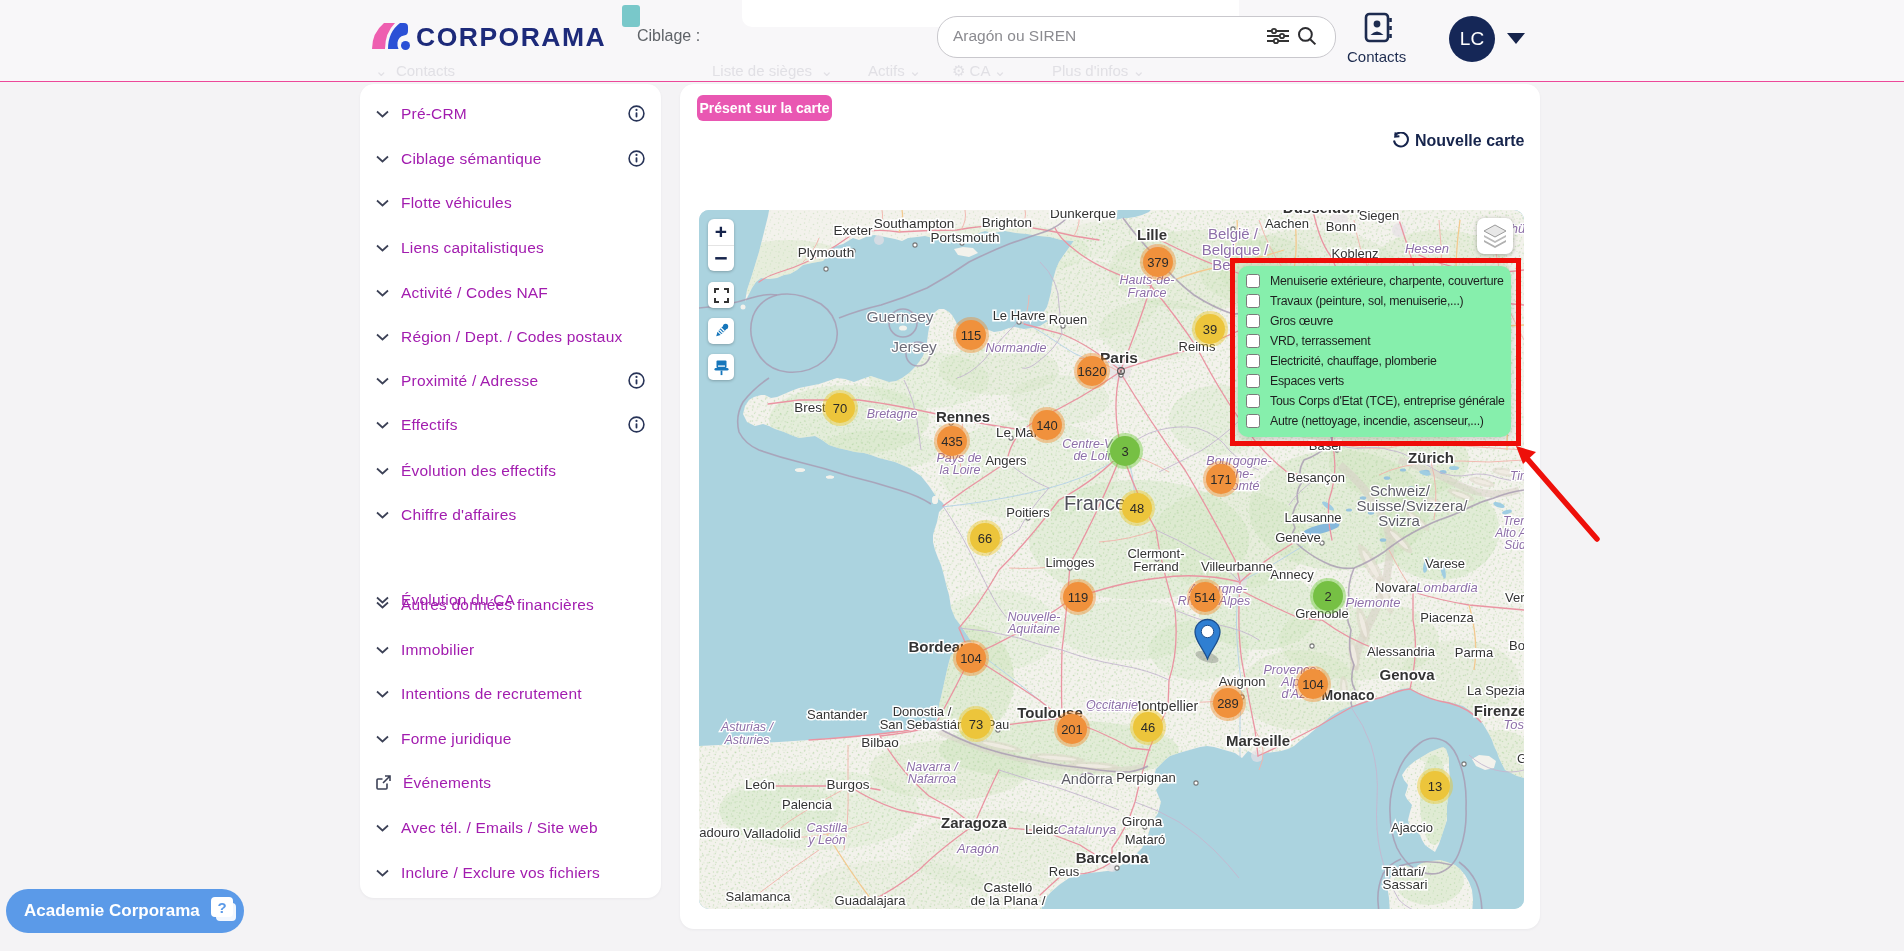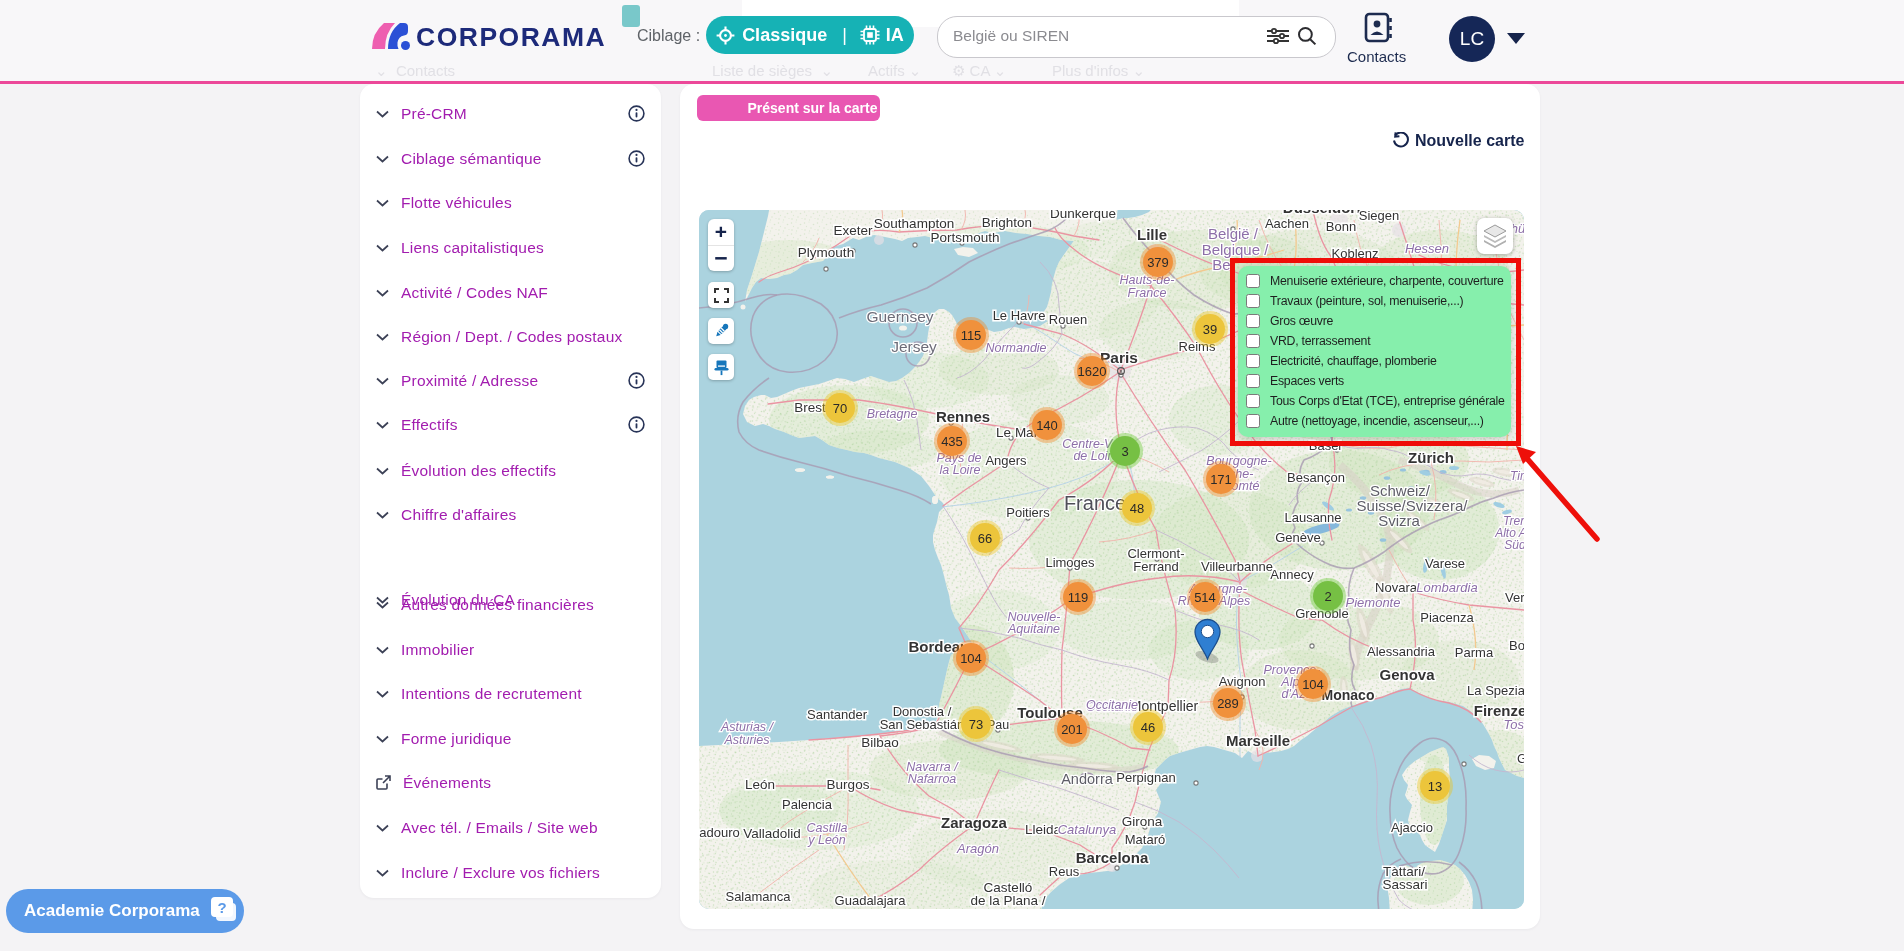--- a/index.html
+++ b/index.html
@@ -1,18 +1,18 @@
 <!DOCTYPE html>
 <html><head><meta charset="utf-8">
 <style>
   html,body{margin:0;padding:0;}
   body{width:1904px;height:951px;position:relative;overflow:hidden;background:#f4f3f5;font-family:"Liberation Sans",sans-serif;}
   .abs{position:absolute;}
   
-  #header{position:absolute;left:0;top:0;width:1904px;height:81px;background:#f8f7f9;border-bottom:3px solid #ec4899;z-index:50;}
+  #header{position:absolute;left:0;top:0;width:1904px;height:81px;background:#f8f7f9;border-bottom:1px solid #ec4899;z-index:50;}
   .ghost{color:#e1e0e5;}
   
   #sidebar{position:absolute;left:360px;top:84px;width:301px;height:814px;background:#fff;border-radius:14px;box-shadow:0 1px 3px rgba(40,40,60,.05);z-index:10;}
   #mapcard{position:absolute;left:680px;top:84px;width:860px;height:845px;background:#fff;border-radius:14px;box-shadow:0 1px 3px rgba(40,40,60,.05);z-index:10;}
   .srow{position:absolute;left:16px;height:22px;display:flex;align-items:center;color:#a21caf;font-size:15.5px;letter-spacing:.2px;}
   .srow svg{margin-right:12px;}
   .info{position:absolute;right:16px;}
   
   #map{position:absolute;left:19px;top:126px;width:825px;height:699px;border-radius:10px;overflow:hidden;background:#abd3df;}
   .clu{position:absolute;width:36px;height:36px;border-radius:50%;z-index:20;}
@@ -41,38 +41,23 @@
   <div class="abs ghost" style="left:1052px;top:62px;font-size:15px;">Plus d'infos ⌄</div>
 
   <svg class="abs" style="left:368px;top:20px;" width="240" height="34" viewBox="0 0 240 34">
     <path d="M4,29 Q4,13 16,3 L27,3 Q17,13 17,29 Z" fill="#ee5fb0"></path>
     <path d="M20,29 Q20,12 32,3 L36,3 Q40,3 40,7 L40,11 Q40,15 36,15.5 Q30.5,16.5 29.5,22.5 Q29,26 30.5,29 Z" fill="#2b50d6"></path>
     <circle cx="37.5" cy="25.5" r="4.5" fill="#2b50d6"></circle>
     <text x="48" y="25.5" font-family="Liberation Sans" font-size="26.5" font-weight="bold" fill="#1d2a7a" letter-spacing="1.5">CORPORAMA</text>
   </svg>
   <div class="abs" style="left:637px;top:27px;font-size:16px;color:#5f6368;">Ciblage :</div>
 
-  <div class="abs" style="left:706px;top:16px;width:208px;height:38px;background:#16b2b5;border-radius:19px;color:#fff;font-weight:bold;display:flex;align-items:center;justify-content:center;font-size:18px;">
-    <svg width="19" height="19" viewBox="0 0 19 19" style="margin-right:7px;">
-        <circle cx="9.5" cy="9.5" r="5.4" fill="none" stroke="#fff" stroke-width="2.1"></circle>
-        <circle cx="9.5" cy="9.5" r="1.4" fill="#fff"></circle>
-        <path d="M9.5,0.6V4M9.5,15v3.4M0.6,9.5H4M15,9.5h3.4" stroke="#fff" stroke-width="2.1"></path>
-      </svg>
-    <span>Classique</span>
-      <span style="font-weight:400;margin:0 13px 0 15px;">|</span>
-    <svg width="20" height="20" viewBox="0 0 20 20" style="margin-right:6px;">
-        <rect x="4" y="4" width="12" height="12" rx="2" fill="none" stroke="#fff" stroke-width="1.8"></rect>
-        <rect x="7.2" y="7.2" width="5.6" height="5.6" fill="#fff"></rect>
-        <path d="M6.5,0.5v3M10,0.5v3M13.5,0.5v3M6.5,16.5v3M10,16.5v3M13.5,16.5v3M0.5,6.5h3M0.5,10h3M0.5,13.5h3M16.5,6.5h3M16.5,10h3M16.5,13.5h3" stroke="#fff" stroke-width="1.6"></path>
-      </svg>
-    <span>IA</span>
-  </div>
 
   <div class="abs" style="left:937px;top:16px;width:397px;height:40px;background:#fff;border:1px solid #c9c8cd;border-radius:20px;"></div>
-  <div class="abs" style="left:953px;top:27px;font-size:15.5px;color:#8b8b90;">België ou SIREN</div>
+  <div class="abs" style="left:953px;top:27px;font-size:15.5px;color:#8b8b90;">Aragón ou SIREN</div>
   <svg class="abs" style="left:1266px;top:27px;" width="24" height="18" viewBox="0 0 24 18">
       <g stroke="#333" stroke-width="1.8" fill="none">
         <path d="M1,4h22M1,9h22M1,14h22"></path>
         <circle cx="8" cy="4" r="2.2" fill="#fff"></circle>
         <circle cx="16" cy="9" r="2.2" fill="#fff"></circle>
         <circle cx="10" cy="14" r="2.2" fill="#fff"></circle>
       </g>
     </svg>
   <svg class="abs" style="left:1297px;top:26px;" width="20" height="20" viewBox="0 0 20 20">
       <circle cx="8.4" cy="8.4" r="6.4" fill="none" stroke="#2c2c30" stroke-width="2"></circle>
@@ -165,21 +150,21 @@
       </svg>Événements</div>
   <div class="srow" style="top:732.5px;"><svg width="13" height="8" viewBox="0 0 13 8" fill="none" stroke="#3c4156" stroke-width="1.7">
         <path d="M1,1.5l5.5,5L12,1.5"></path>
       </svg>Avec tél. / Emails / Site web</div>
   <div class="srow" style="top:777.5px;"><svg width="13" height="8" viewBox="0 0 13 8" fill="none" stroke="#3c4156" stroke-width="1.7">
         <path d="M1,1.5l5.5,5L12,1.5"></path>
       </svg>Inclure / Exclure vos fichiers</div>
 </div>
 
 <div id="mapcard">
-  <div class="abs" style="left:17px;top:11px;width:135px;height:26px;background:#e957b2;border-radius:6px;color:#fff;font-weight:bold;font-size:14px;display:flex;align-items:center;justify-content:center;padding-left:48px;">Présent sur la carte</div>
+  <div class="abs" style="left:17px;top:11px;width:135px;height:26px;background:#e957b2;border-radius:6px;color:#fff;font-weight:bold;font-size:14px;display:flex;align-items:center;justify-content:center;">Présent sur la carte</div>
   <div class="abs" style="left:712px;top:48px;color:#16244c;font-weight:bold;font-size:16px;display:flex;">
     <svg width="17" height="17" viewBox="0 0 17 17" style="margin-right:6px;">
         <path d="M3.2,3.4 A7 7 0 1 1 2.0,8.5" fill="none" stroke="#16244c" stroke-width="2"></path>
         <path d="M3.6,0.4 L3.2,4.6 L7.4,4.2" fill="none" stroke="#16244c" stroke-width="2"></path>
       </svg>
     Nouvelle carte
   </div>
   <div id="map">
     <svg id="mapsvg" width="825" height="699" viewBox="0 0 825 699">
 <defs>

